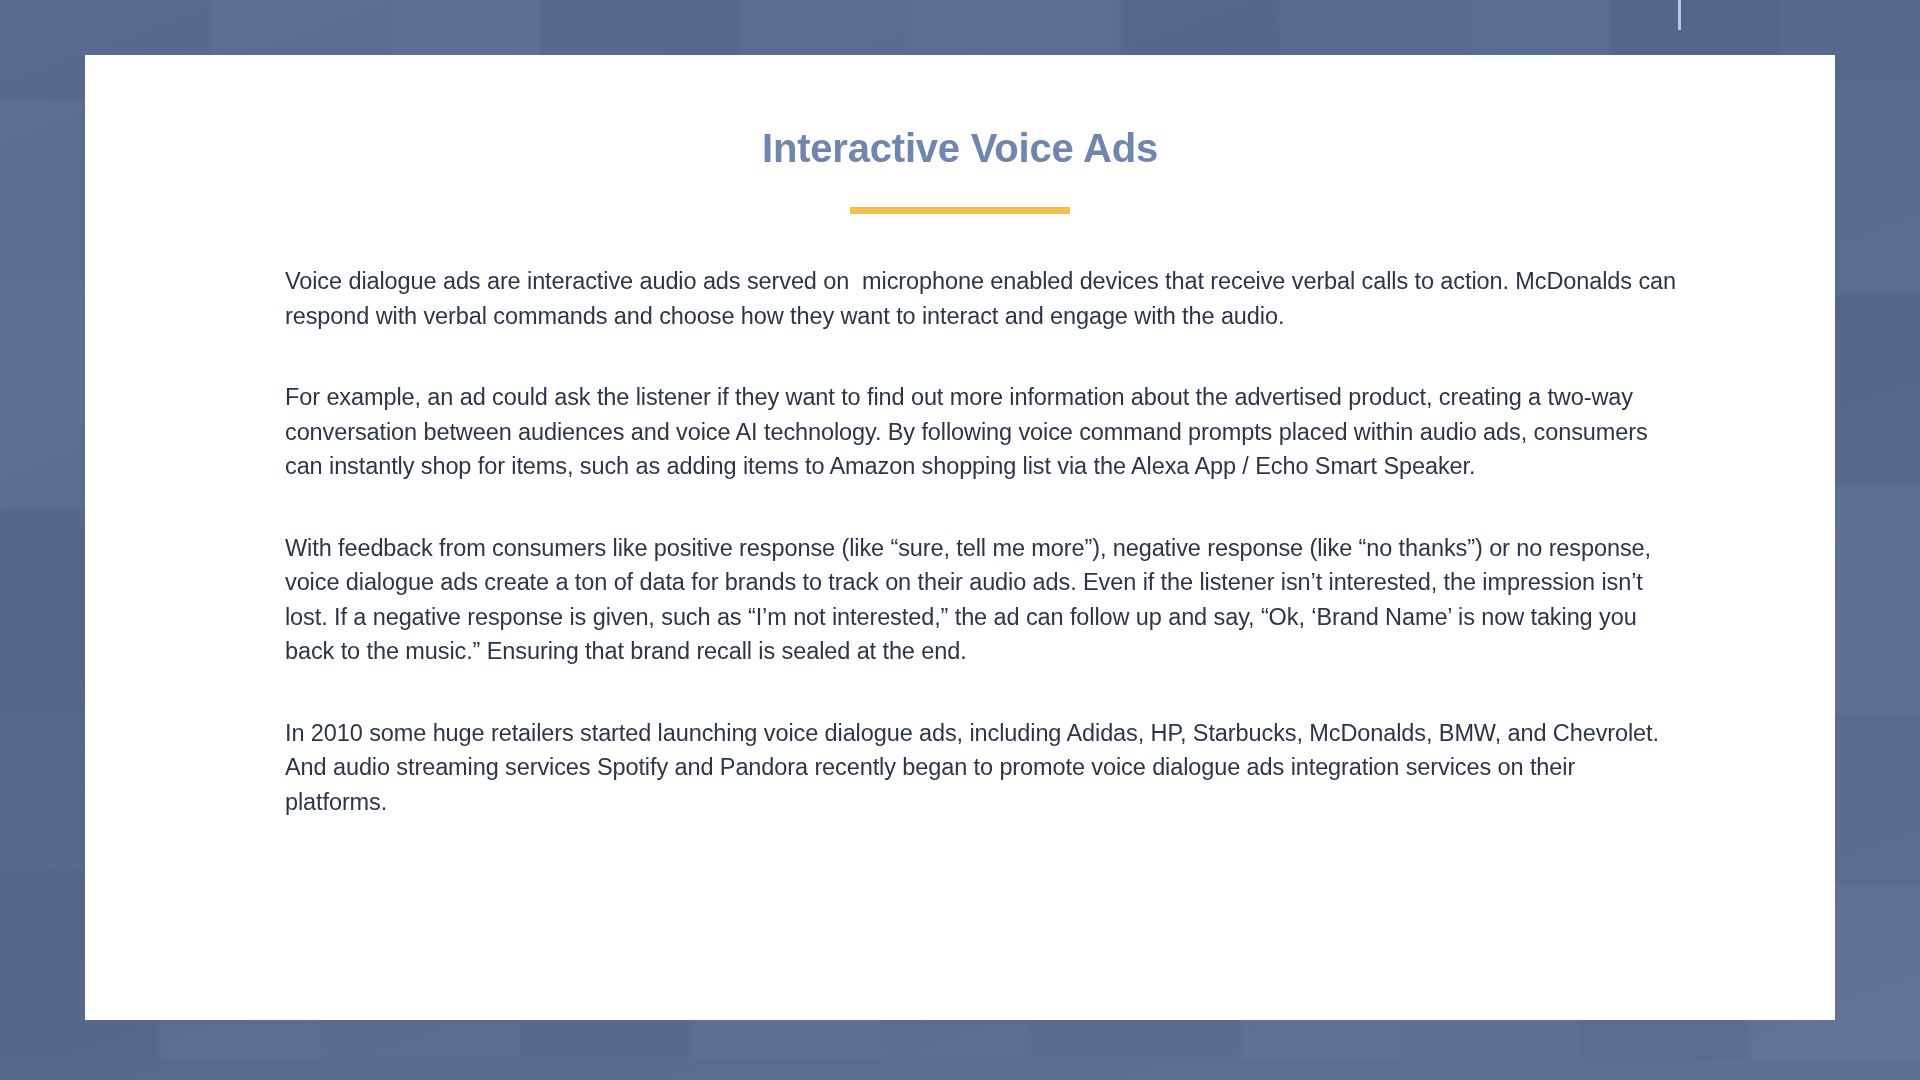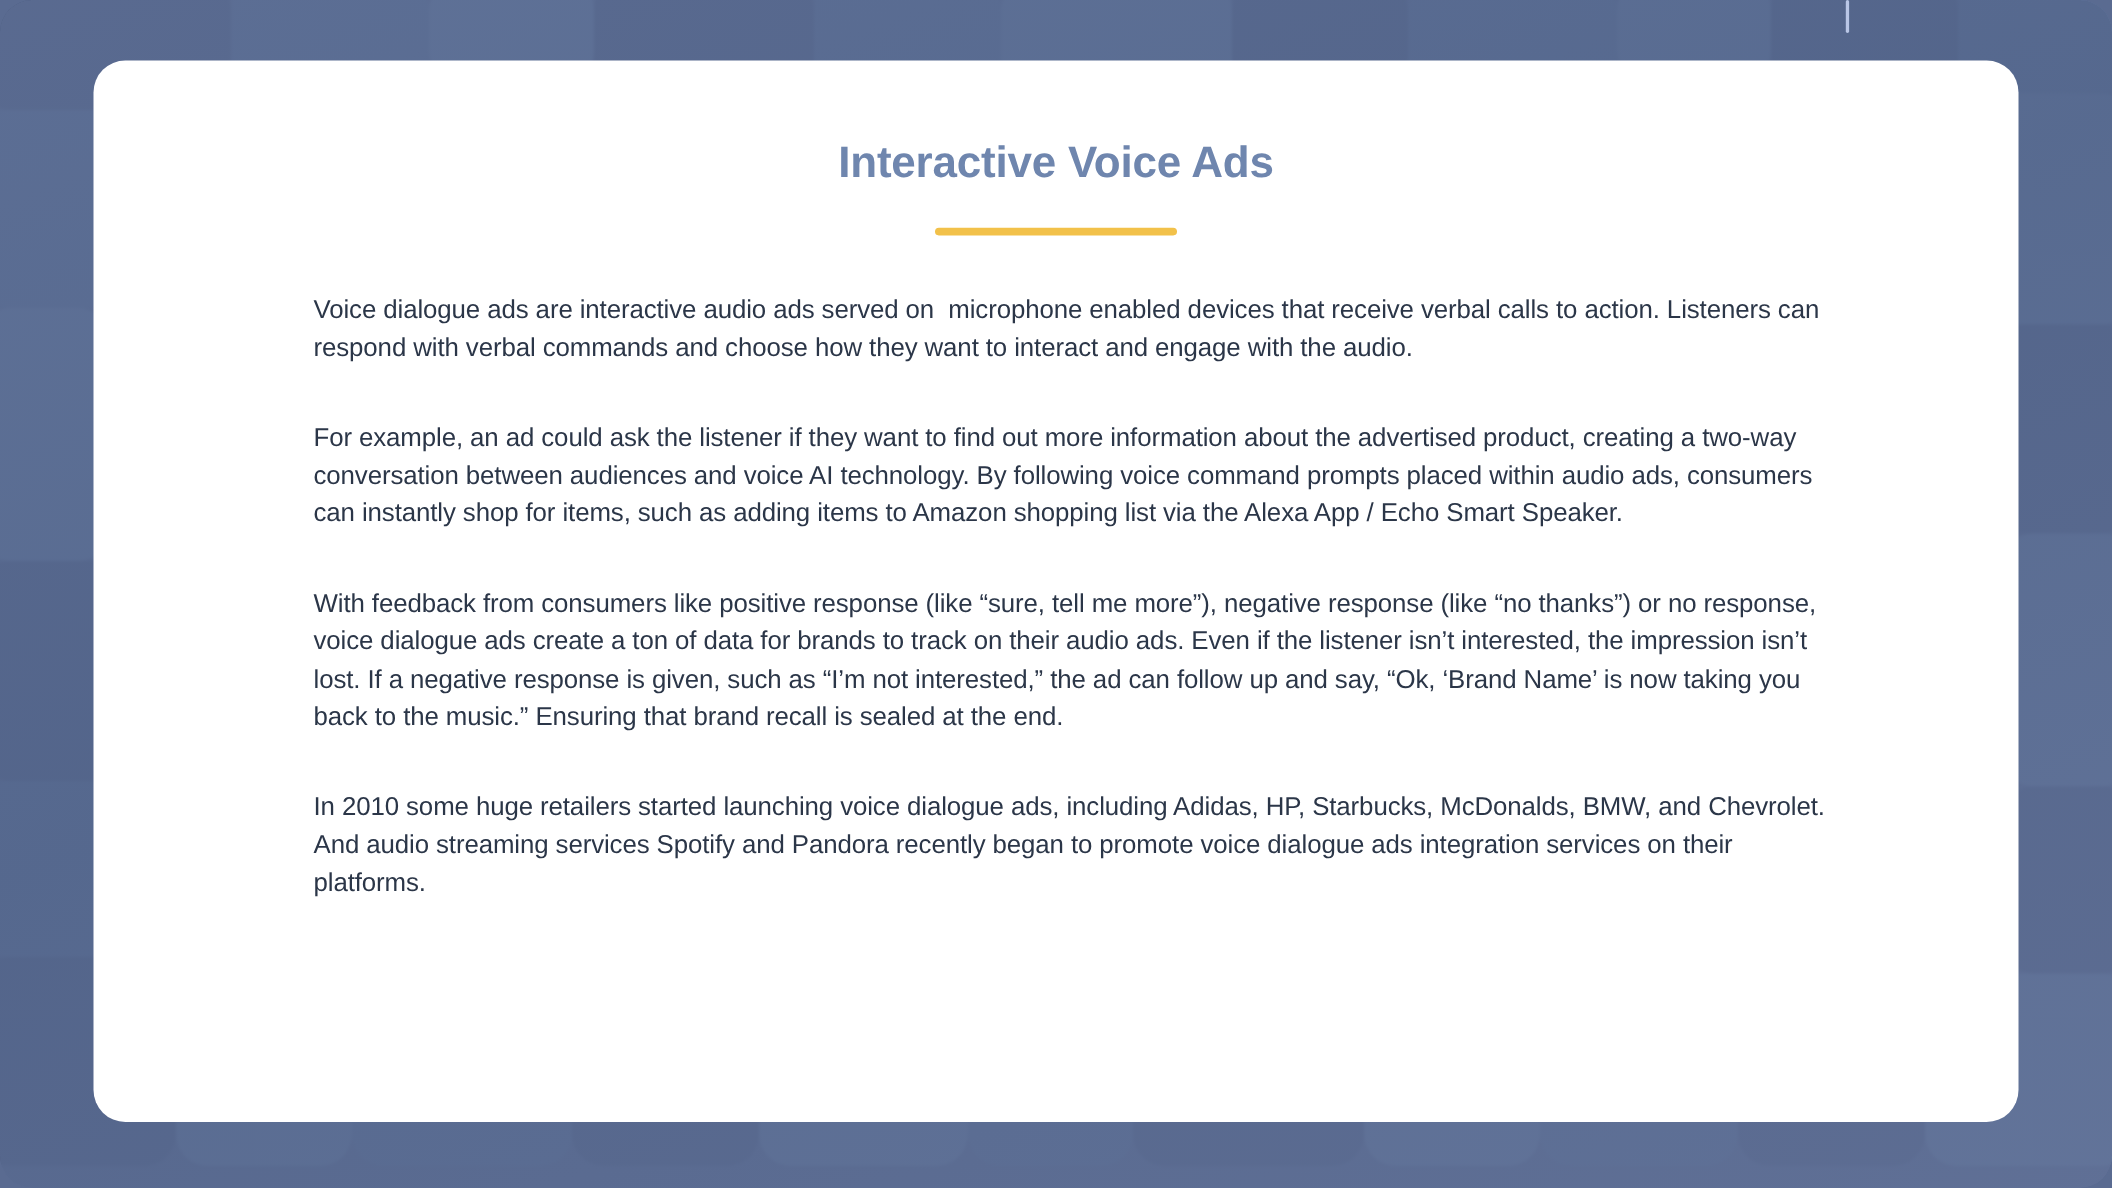--- a/index.html
+++ b/index.html
@@ -1,15 +1,15 @@
 <!DOCTYPE html>
 <html><head>
 <meta charset="utf-8">
 <style>
-  * { box-sizing: border-box; margin: 0; padding: 0; border-radius: 29px; }
+  * { box-sizing: border-box; margin: 0; padding: 0; }
 
   html, body {
     width: 1920px;
     height: 1080px;
     overflow: hidden;
   }
 
   body {
     font-family: "Liberation Sans", sans-serif;
     background: #5a6b91;
@@ -154,19 +154,19 @@
 
 <div id="content-card">
 
   <h1 id="slide-title">Interactive Voice Ads</h1>
 
   <div id="title-divider-wrap">
     <div id="title-divider"></div>
   </div>
 
   <div id="body-copy">
-    <p class="paragraph">Voice dialogue ads are interactive audio ads served on  microphone enabled devices that receive verbal calls to action. Listeners can respond with verbal commands and choose how they want to interact and engage with the audio.</p>
+    <p class="paragraph">Voice dialogue ads are interactive audio ads served on  microphone enabled devices that receive verbal calls to action. McDonalds can respond with verbal commands and choose how they want to interact and engage with the audio.</p>
     <p class="paragraph">For example, an ad could ask the listener if they want to find out more information about the advertised product, creating a two-way conversation between audiences and voice AI technology. By following voice command prompts placed within audio ads, consumers can instantly shop for items, such as adding items to Amazon shopping list via the Alexa App / Echo Smart Speaker.</p>
     <p class="paragraph">With feedback from consumers like positive response (like “sure, tell me more”), negative response (like “no thanks”) or no response, voice dialogue ads create a ton of data for brands to track on their audio ads. Even if the listener isn’t interested, the impression isn’t lost. If a negative response is given, such as “I’m not interested,” the ad can follow up and say, “Ok, ‘Brand Name’ is now taking you back to the music.” Ensuring that brand recall is sealed at the end.</p>
     <p class="paragraph">In 2010 some huge retailers started launching voice dialogue ads, including Adidas, HP, Starbucks, McDonalds, BMW, and Chevrolet. And audio streaming services Spotify and Pandora recently began to promote voice dialogue ads integration services on their platforms.</p>
   </div>
 
 </div>
 
 </body></html>

